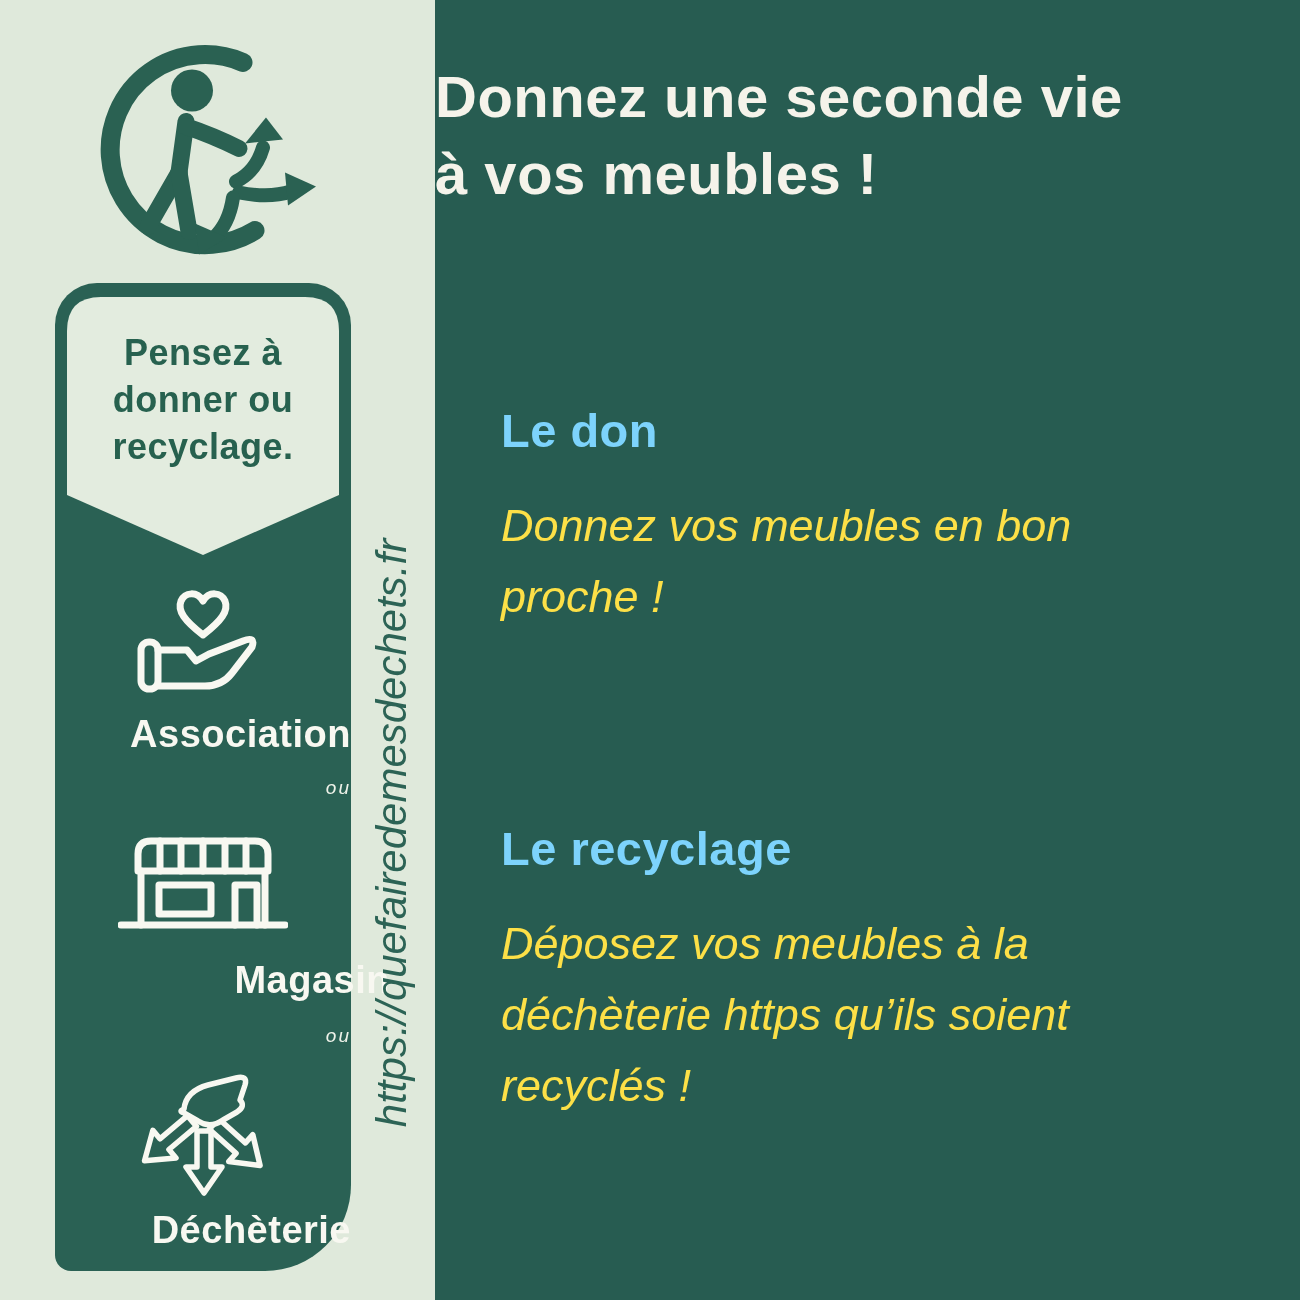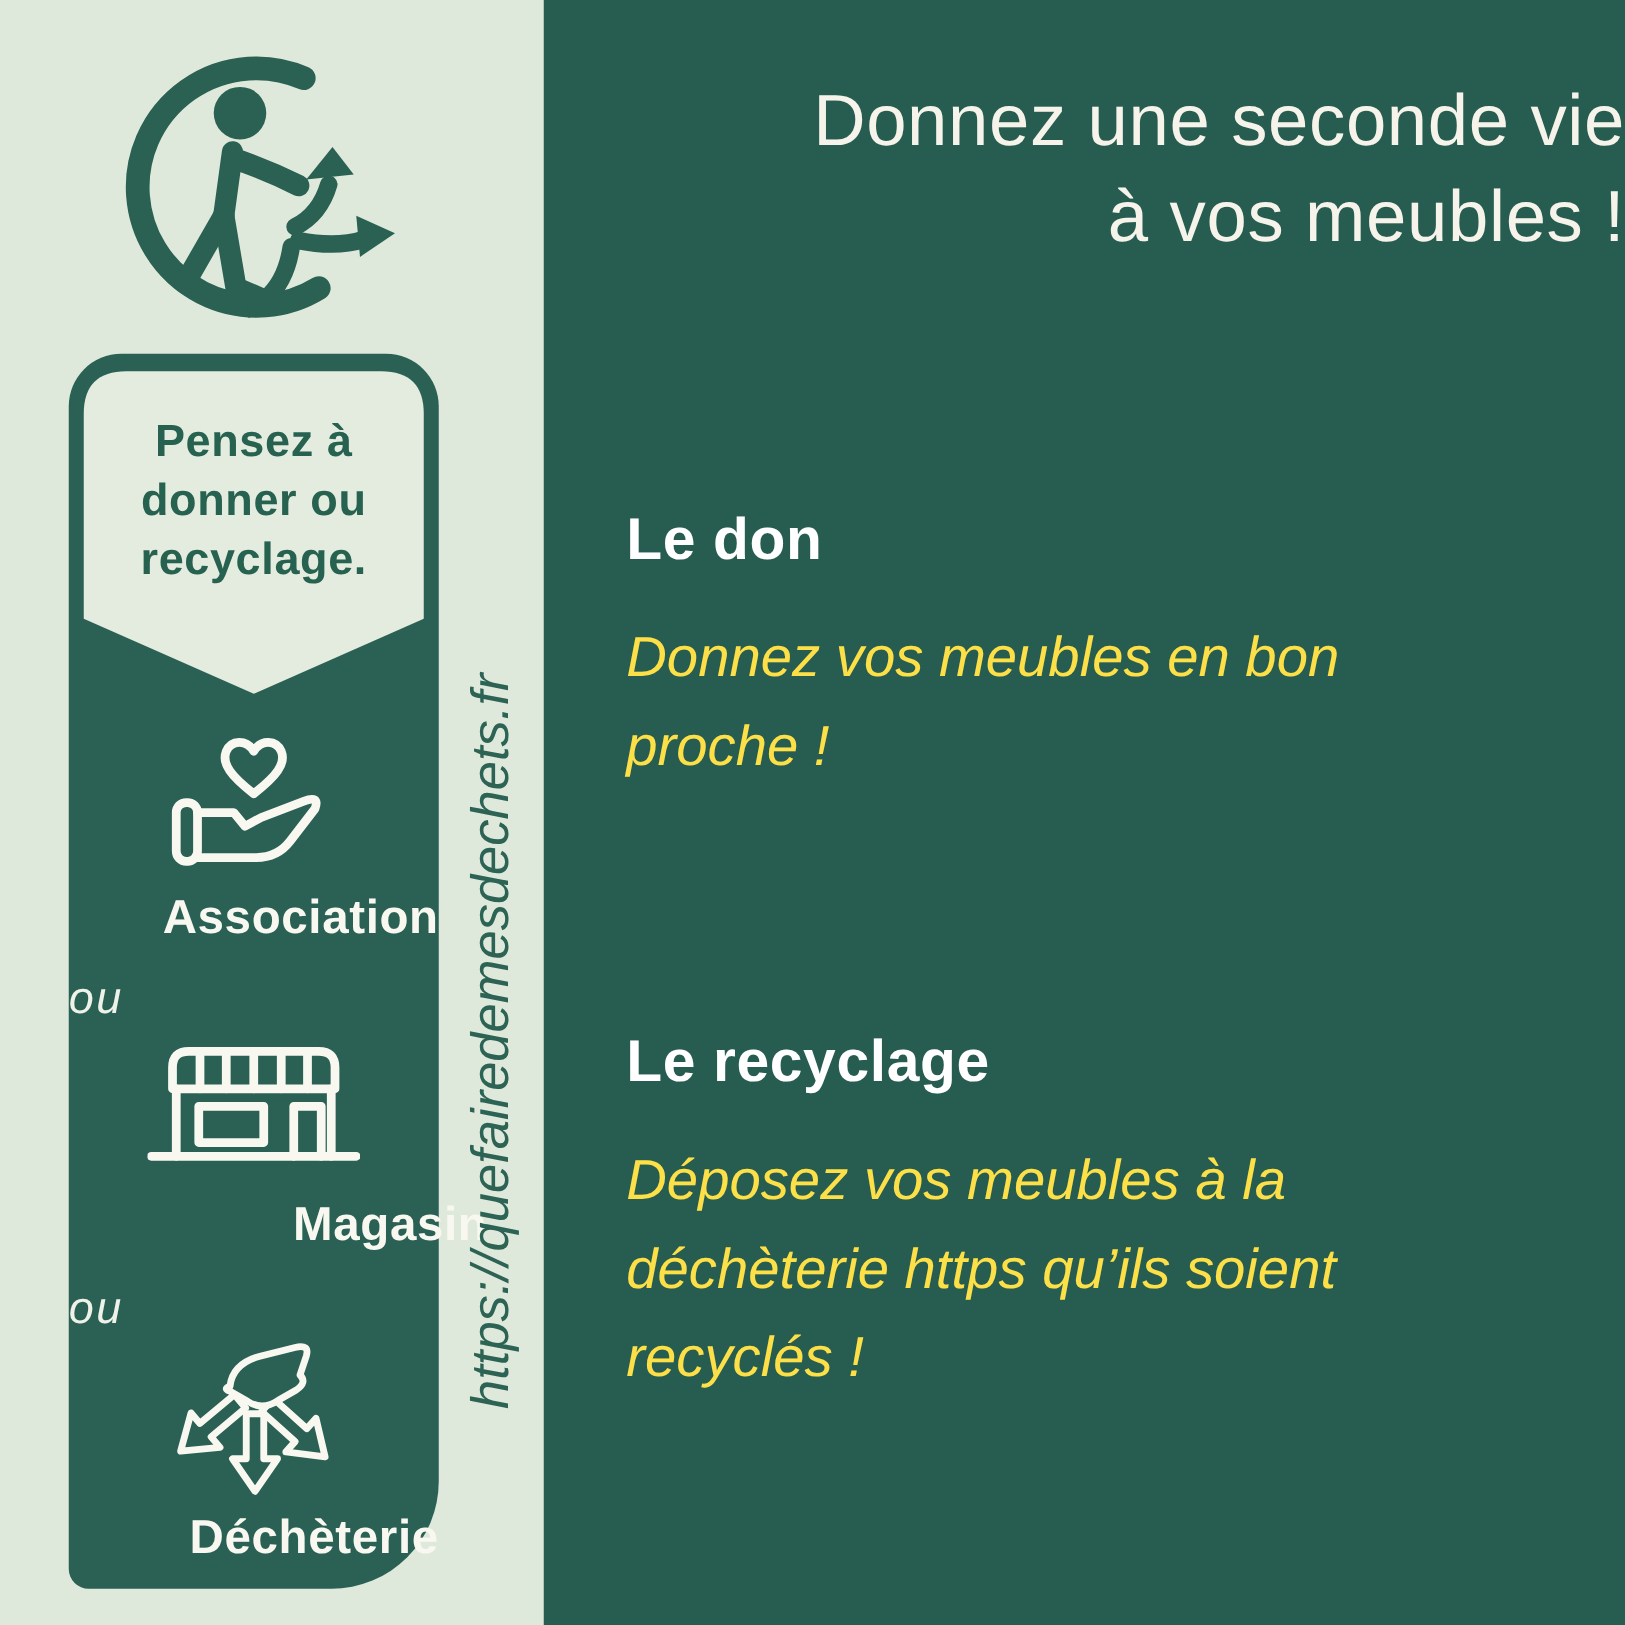--- a/index.html
+++ b/index.html
@@ -25,51 +25,51 @@
     text-align:center; color:#27614f; font-weight:bold;
     font-size:36px; line-height:47px; letter-spacing:0.5px;
   }
   .badge-text span { display:block;text-align:center; }
   .icn { position:absolute; left:0; width:100%; display:flex; justify-content:center; }
   .col-label {
     position:absolute; left:0; width:100%; text-align:right;
     color:#f8f8f1; font-weight:bold; font-size:38px; letter-spacing:0.5px;
   }
   .col-sep {
-    position:absolute; left:0; width:100%; text-align:left;
-    color:#eef2e9; font-style:italic; font-size:36px; letter-spacing:2px;
+    position:absolute; left:0; width:100%; text-align:right;
+    color:#eef2e9; font-style:italic; font-size:19px; letter-spacing:2px;
   }
   .icn-hand   { top:286px; }
   .lbl-assoc  { top:430px; }
   .sep-1      { top:494px; }
   .icn-store  { top:548px; }
   .lbl-mag    { top:676px;padding-left:39px; }
   .sep-2      { top:742px; }
   .icn-sort   { top:786px; }
   .lbl-dech   { top:926px; }
   .url-wrap {
     position:absolute; left:348px; top:500px; width:88px; height:665px;
     display:flex; align-items:center; justify-content:center;
   }
   .url-text {
     transform:rotate(-90deg); white-space:nowrap;
     font-style:italic; font-size:42px; color:#2c6355;
   }
   
   .title {
-    position:absolute; top:58px; left:0; width:100%; text-align:right;
-    color:#f5f3ea; font-weight:normal; font-size:58px; line-height:77px;
+    position:absolute; top:58px; left:0; width:100%; text-align:left;
+    color:#f5f3ea; font-weight:bold; font-size:58px; line-height:77px;
     letter-spacing:0.5px;
   }
   .title span { display:block; }
   .section { position:absolute; left:66px; width:760px; }
   .sec-don { top:402px; }
   .sec-rec { top:820px; }
   .section h2 {
-    margin:0 0 30px 0; color:#ffffff; font-weight:bold;
+    margin:0 0 30px 0; color:#7dd3fc; font-weight:bold;
     font-size:47px; line-height:58px; letter-spacing:0.5px;
   }
   .section .line {
     color:#fde047; font-style:italic; font-size:45px; line-height:71px;
   }
   svg .wstroke { stroke:#f8f8f1; stroke-width:7; fill:none;
                  stroke-linecap:round; stroke-linejoin:round; }
 </style>
 </head>
 <body>

